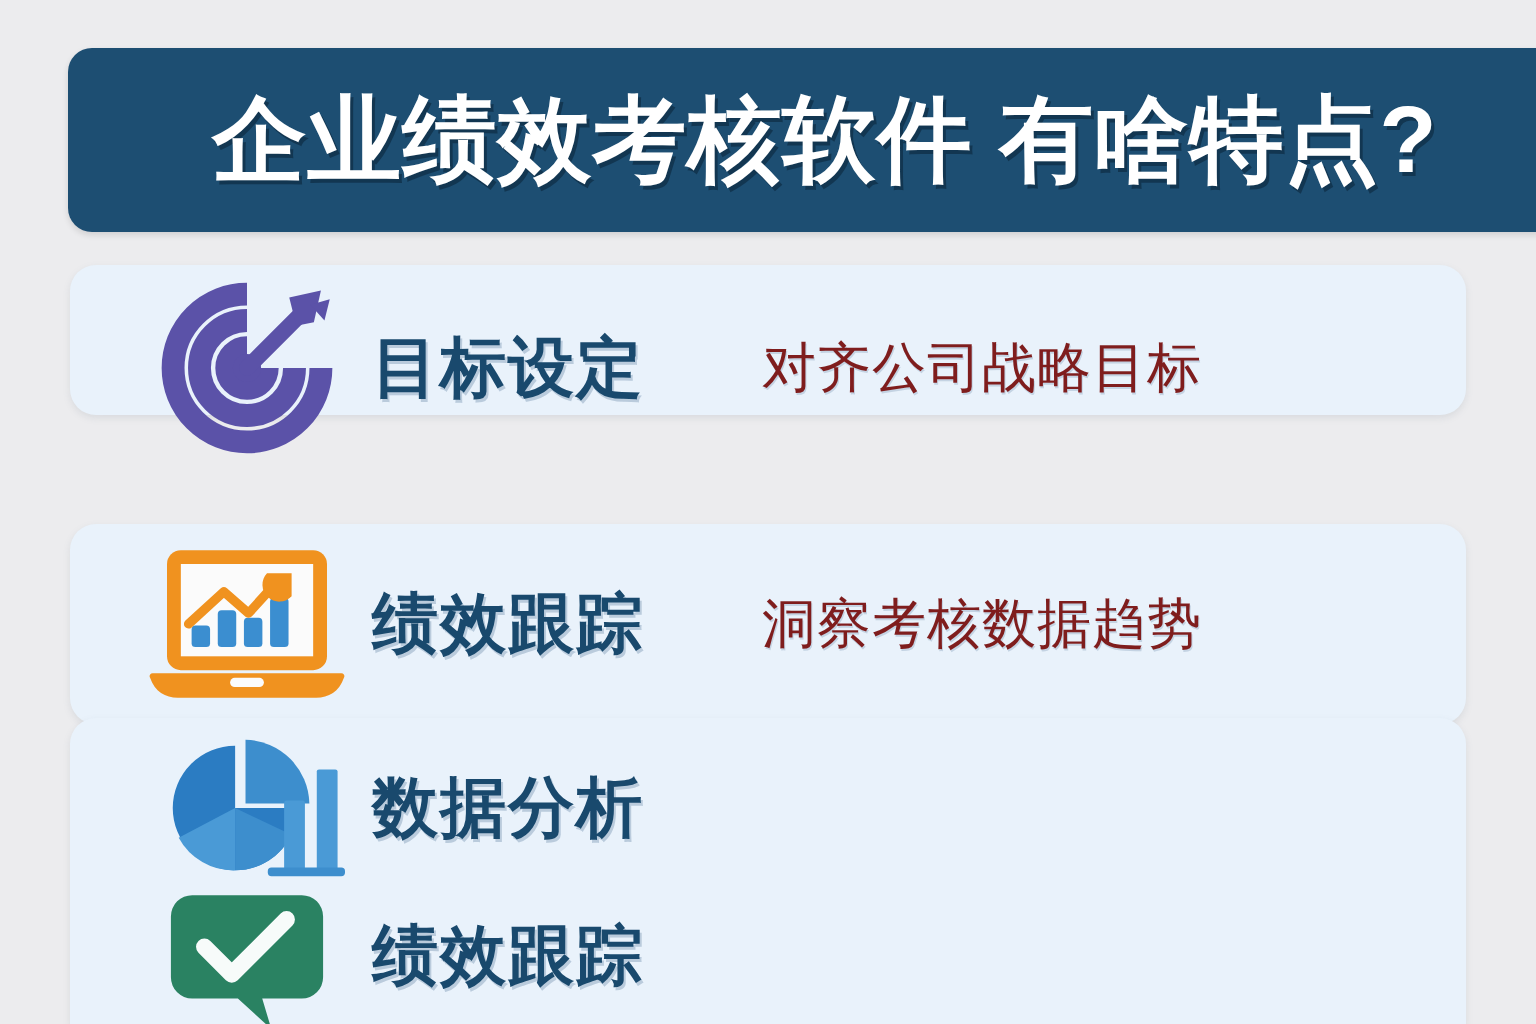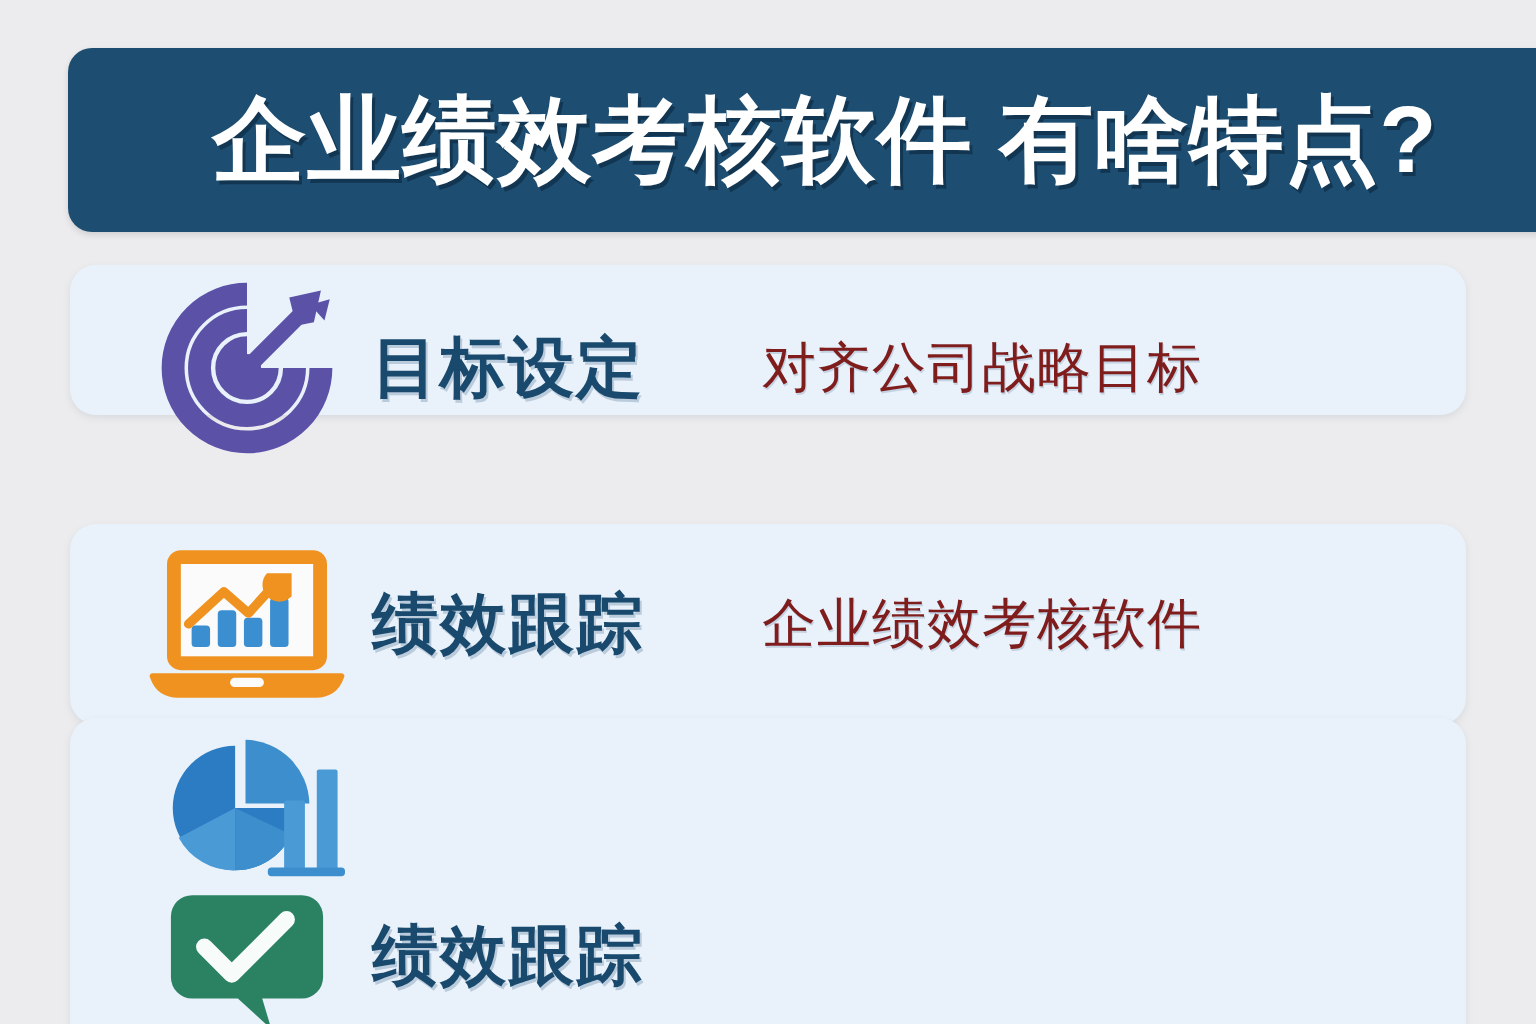--- a/index.html
+++ b/index.html
@@ -151,21 +151,21 @@
           <rect x="29" y="53" width="12" height="14" rx="2.5" fill="#3b8ed0"></rect>
           <rect x="46" y="43" width="12" height="24" rx="2.5" fill="#3b8ed0"></rect>
           <rect x="63" y="48" width="12" height="19" rx="2.5" fill="#3b8ed0"></rect>
           <rect x="80" y="35" width="12" height="32" rx="2.5" fill="#3b8ed0"></rect>
 
           <polyline points="27,52 50,31 66,45 86,23" fill="none" stroke="#f0921f" stroke-width="6" stroke-linejoin="round" stroke-linecap="round"></polyline>
           <path d="M78 19 h16 v15 a10 10 0 0 1 -16 -15 z" fill="#f0921f"></path>
         </svg>
       </div>
       <div class="feature-heading">绩效跟踪</div>
-      <div class="feature-desc">企业绩效考核软件</div>
+      <div class="feature-desc">洞察考核数据趋势</div>
     </div>
   </div>
 
   <div class="card card-3">
     <div class="feature-row row-a-in-card3">
       <div class="icon-wrap">
         <svg width="196" height="150" viewBox="0 0 132 100" aria-hidden="true">
 
           <path d="M58 50 L58 8 A42 42 0 1 0 100 50 Z" fill="#2b7cc2"></path>
 
@@ -173,20 +173,21 @@
 
           <path d="M58 50 L58 92 A42 42 0 0 0 96 68 Z" fill="#3d8ecd"></path>
 
           <path d="M65 4 A44 44 0 0 1 108 47 L65 47 Z" fill="#3d8ecd"></path>
 
           <rect x="91" y="45" width="14" height="47" rx="1.5" fill="#4a9ad6"></rect>
           <rect x="113" y="24" width="14" height="68" rx="1.5" fill="#4a9ad6"></rect>
           <rect x="80" y="90" width="52" height="6" rx="2.5" fill="#3d8ecd"></rect>
         </svg>
       </div>
+      <div class="feature-heading">数据分析</div>
     </div>
 
     <div class="feature-row row-b-in-card3">
       <div class="icon-wrap">
         <svg width="160" height="140" viewBox="0 0 104 92" aria-hidden="true">
           <path d="M16 6 h72 a14 14 0 0 1 14 14 v40 a14 14 0 0 1 -14 14 H62 l6 20 -22 -20 H16 a14 14 0 0 1 -14 -14 V20 A14 14 0 0 1 16 6 z" fill="#2a8262"></path>
           <polyline points="24,40 42,58 78,22" fill="none" stroke="#f7fbfa" stroke-width="11" stroke-linecap="round" stroke-linejoin="round"></polyline>
         </svg>
       </div>
       <div class="feature-heading">绩效跟踪</div>

